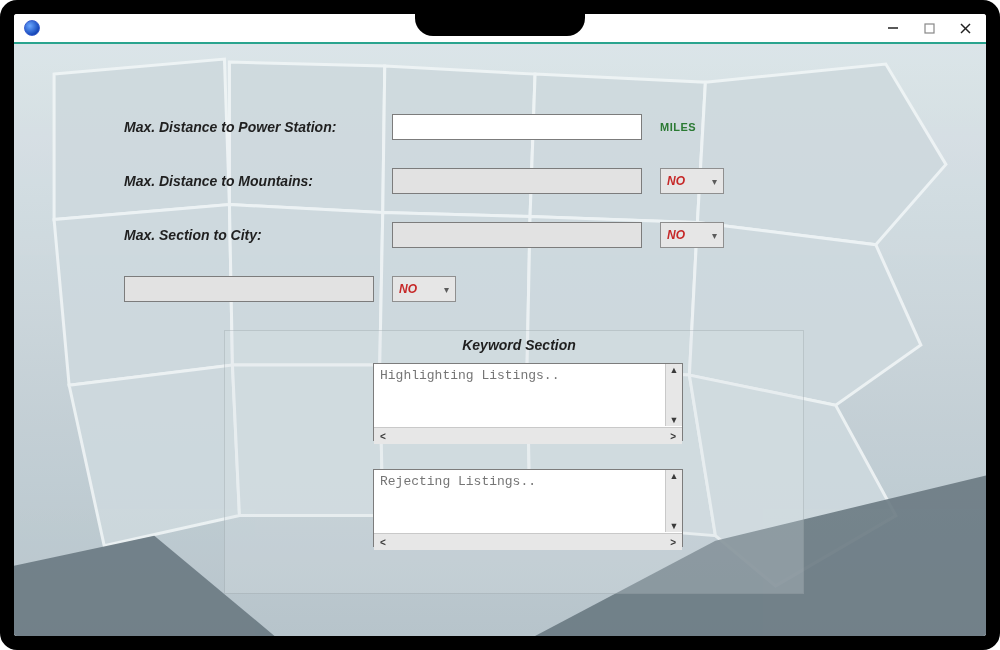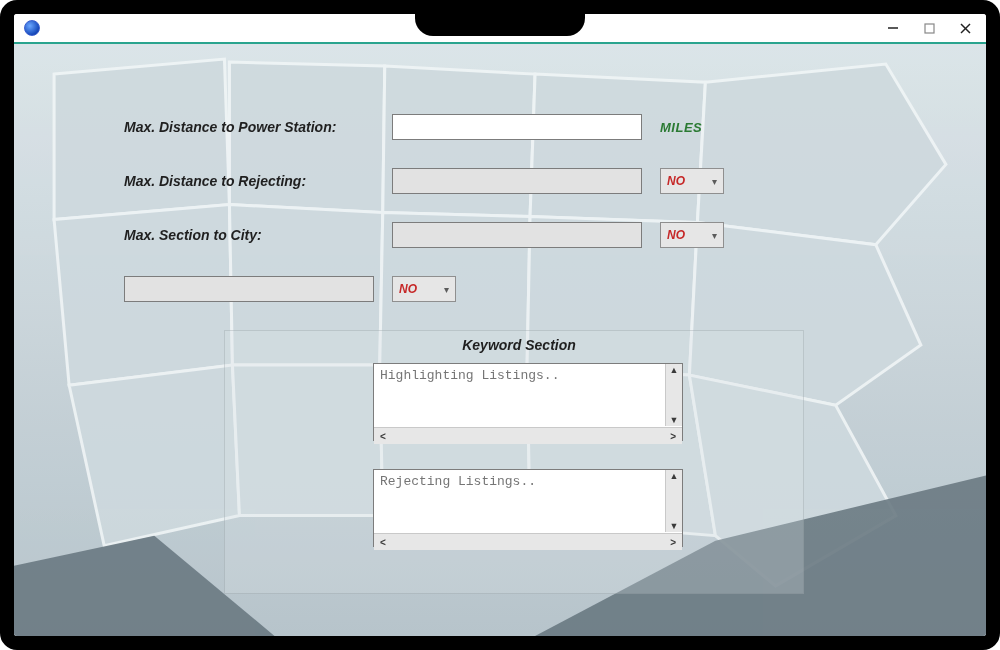--- a/index.html
+++ b/index.html
@@ -103,24 +103,23 @@
       border: 1px solid #7c7c7c;
       background: #fff;
       padding: 2px 6px;
       font-size: 13px;
     }
     .txt-input.disabled {
       background: #e2e2e2;
       color: #777;
     }
     .unit {
-      font-style: italic;
       font-weight: bold;
       color: #2b7a33;
-      font-size: 13px;
+      font-size: 11px;
       letter-spacing: 0.5px;
     }
     .dd {
       width: 64px;
       height: 26px;
       border: 1px solid #8f8f8f;
       background: #e6e6e6;
       display: inline-flex;
       align-items: center;
       justify-content: space-between;
@@ -268,21 +267,21 @@
 
     <div class="form-wrap">
 
       <div class="row">
         <div class="lbl">Max. Distance to Power Station:</div>
         <input class="txt-input" type="text" value="" style="">
         <span class="unit">MILES</span>
       </div>
 
       <div class="row">
-        <div class="lbl">Max. Distance to Rejecting:</div>
+        <div class="lbl">Max. Distance to Mountains:</div>
         <input class="txt-input disabled" type="text" disabled="" value="" style="">
         <div class="dd">
           <span class="dd-val">NO</span>
           <span class="chev">▾</span>
         </div>
       </div>
 
       <div class="row">
         <div class="lbl">Max. Section to City:</div>
         <input class="txt-input disabled" type="text" disabled="" value="" style="">

